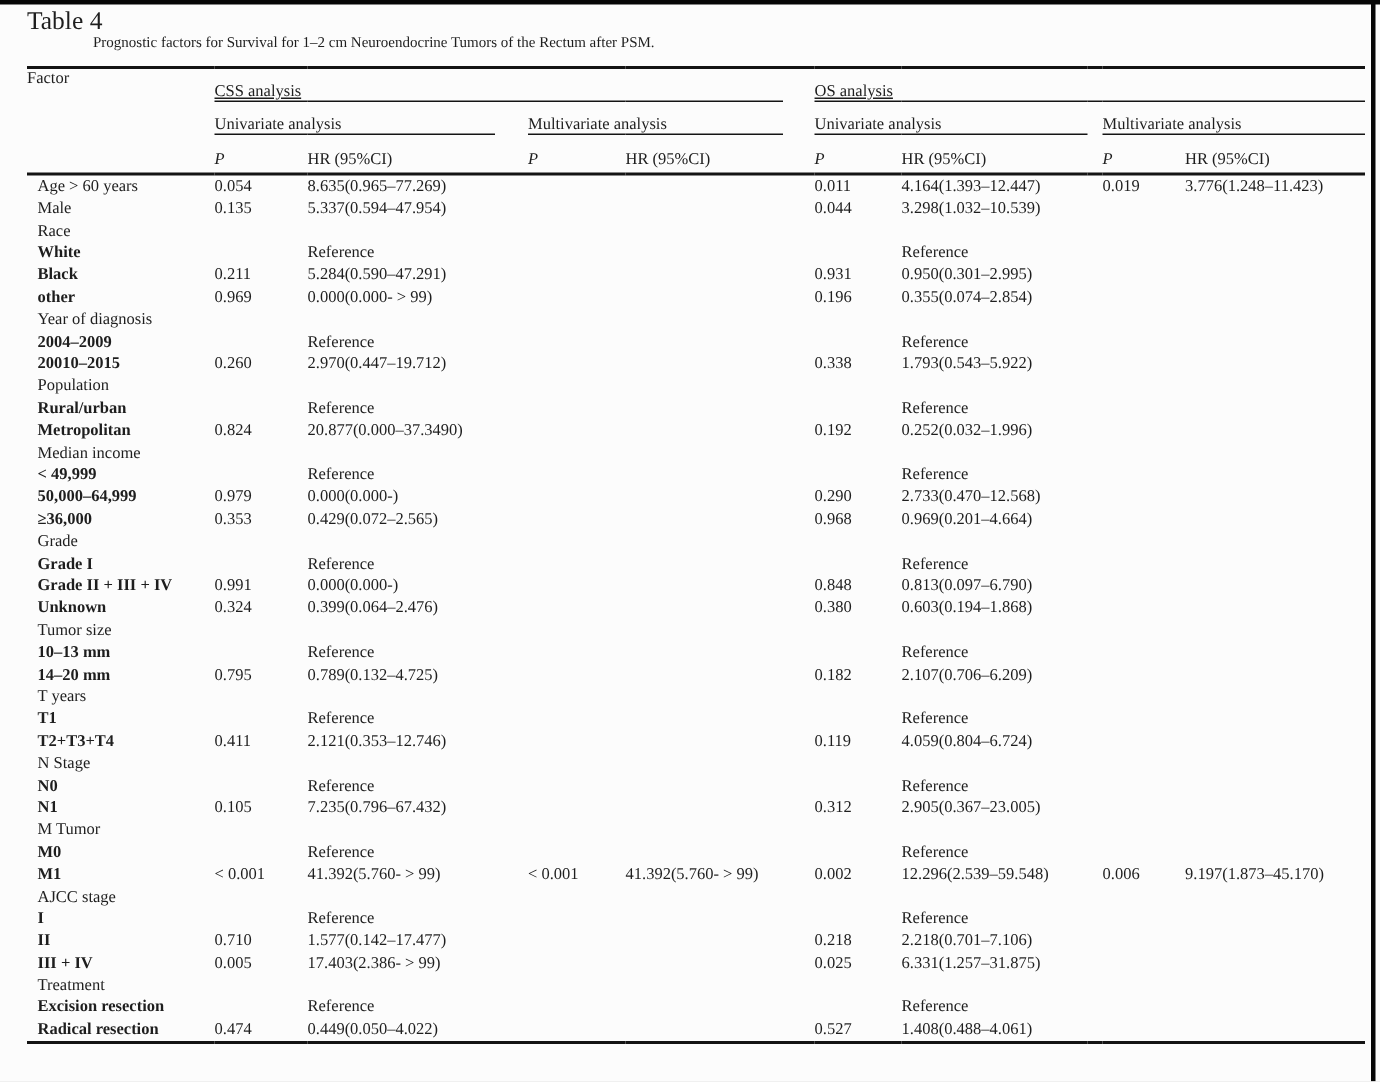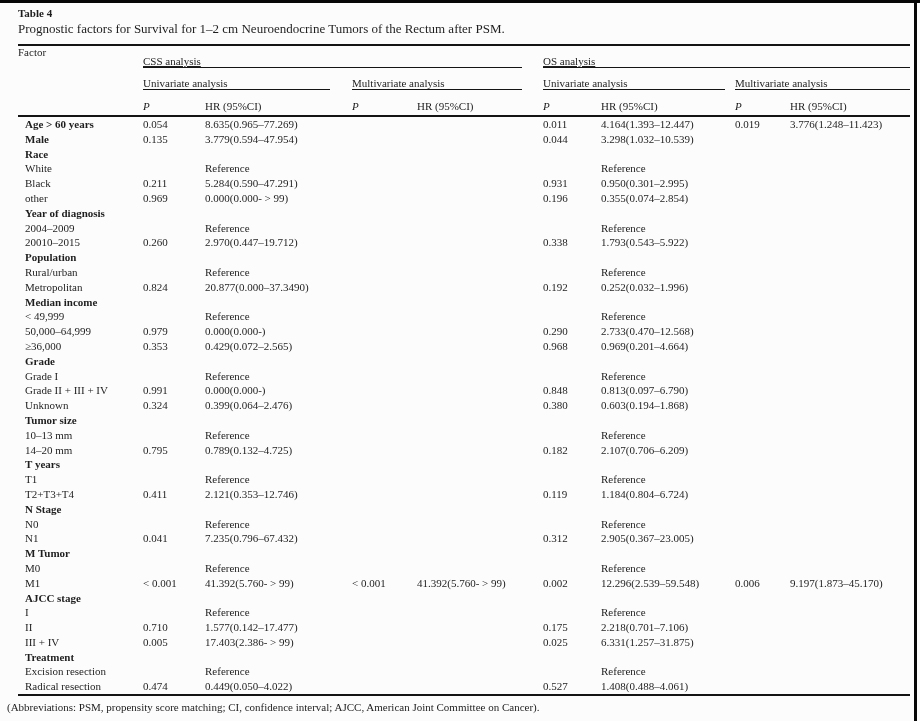--- a/index.html
+++ b/index.html
@@ -5,22 +5,22 @@
   html,body { margin:0; padding:0; background:#e8e8e8; }
   .page {
     position:relative; width:920px; height:721px; margin:0 auto;
     background:#fcfcfc; overflow:hidden;
     font-family:"Liberation Serif", serif; color:#1e1e1e;
   }
   .frame-top   { position:absolute; top:0; left:0; width:920px; height:3px; background:#060606; }
   .frame-right { position:absolute; top:0; left:914px; width:3px; height:721px; background:#060606; }
 
   .caption-block { position:absolute; top:6px; left:18px; width:880px; }
-  .caption-label { font-weight:bold; font-size:11px; line-height:15px; }
-  .caption-text  { font-size:13px; line-height:15px; }
+  .caption-label { font-weight:normal; font-size:17px; line-height:15px; }
+  .caption-text  { font-size:10px; line-height:15px;margin-left:44px; }
 
   table.ptable {
     position:absolute; top:44px; left:18px; width:892px;
     border-collapse:collapse; table-layout:fixed; font-size:11px;
   }
   table.ptable th, table.ptable td {
     padding:0; text-align:left; font-weight:normal; white-space:nowrap; overflow:visible;
   }
   thead th { vertical-align:bottom; }
   th.factor-head {
@@ -28,22 +28,22 @@
     border-top:2px solid #141414; border-bottom:2.5px solid #141414;margin-top:29px;
   }
   tr.grp-row th, tr.grp-row td { border-top:2px solid #141414; height:21px; }
   th.grp { border-bottom:1.5px solid #141414; padding-bottom:2px;text-decoration:underline; }
   tr.sub-row th { height:21px; }
   th.sub { border-bottom:1.5px solid #141414; padding-bottom:2px; }
   tr.ph-row th { height:22px; border-bottom:2.5px solid #141414; padding-bottom:3px; }
   th.p-head { font-style:italic; }
 
   tbody td { height:14.8px; line-height:14.8px; }
-  tbody td.factor-cell { padding-left:7px; }
-  tbody td.factor-cell.bold { font-weight:bold; }
+  tbody td.factor-cell { padding-left:7px;font-weight:bold; }
+  tbody td.factor-cell.bold { font-weight:normal; }
   tbody tr:last-child td { border-bottom:2.5px solid #141414; }
 
   .footnote { position:absolute; top:700px; left:7px; font-size:11px; line-height:14px; }
 </style>
 </head>
 <body>
 
 <div class="page">
   <div class="frame-top"></div>
   <div class="frame-right"></div>
@@ -109,21 +109,21 @@
           <td></td>
           <td>0.011</td>
           <td>4.164(1.393–12.447)</td>
           <td></td>
           <td>0.019</td>
           <td>3.776(1.248–11.423)</td>
         </tr>
         <tr>
           <td class="factor-cell bold">Male</td>
           <td>0.135</td>
-          <td>3.779(0.594–47.954)</td>
+          <td>5.337(0.594–47.954)</td>
           <td></td>
           <td></td>
           <td></td>
           <td></td>
           <td>0.044</td>
           <td>3.298(1.032–10.539)</td>
           <td></td>
           <td></td>
           <td></td>
         </tr>
@@ -451,21 +451,21 @@
         </tr>
         <tr>
           <td class="factor-cell">T2+T3+T4</td>
           <td>0.411</td>
           <td>2.121(0.353–12.746)</td>
           <td></td>
           <td></td>
           <td></td>
           <td></td>
           <td>0.119</td>
-          <td>1.184(0.804–6.724)</td>
+          <td>4.059(0.804–6.724)</td>
           <td></td>
           <td></td>
           <td></td>
         </tr>
         <tr>
           <td class="factor-cell bold">N Stage</td>
           <td></td>
           <td></td>
           <td></td>
           <td></td>
@@ -486,21 +486,21 @@
           <td></td>
           <td></td>
           <td></td>
           <td>Reference</td>
           <td></td>
           <td></td>
           <td></td>
         </tr>
         <tr>
           <td class="factor-cell">N1</td>
-          <td>0.041</td>
+          <td>0.105</td>
           <td>7.235(0.796–67.432)</td>
           <td></td>
           <td></td>
           <td></td>
           <td></td>
           <td>0.312</td>
           <td>2.905(0.367–23.005)</td>
           <td></td>
           <td></td>
           <td></td>
@@ -576,21 +576,21 @@
           <td></td>
         </tr>
         <tr>
           <td class="factor-cell">II</td>
           <td>0.710</td>
           <td>1.577(0.142–17.477)</td>
           <td></td>
           <td></td>
           <td></td>
           <td></td>
-          <td>0.175</td>
+          <td>0.218</td>
           <td>2.218(0.701–7.106)</td>
           <td></td>
           <td></td>
           <td></td>
         </tr>
         <tr>
           <td class="factor-cell">III + IV</td>
           <td>0.005</td>
           <td>17.403(2.386- &gt; 99)</td>
           <td></td>
@@ -641,14 +641,13 @@
           <td></td>
           <td>0.527</td>
           <td>1.408(0.488–4.061)</td>
           <td></td>
           <td></td>
           <td></td>
         </tr>
       </tbody>
   </table>
 
-  <div class="footnote">(Abbreviations: PSM, propensity score matching; CI, confidence interval; AJCC, American Joint Committee on Cancer).</div>
 </div>
 
 </body></html>

